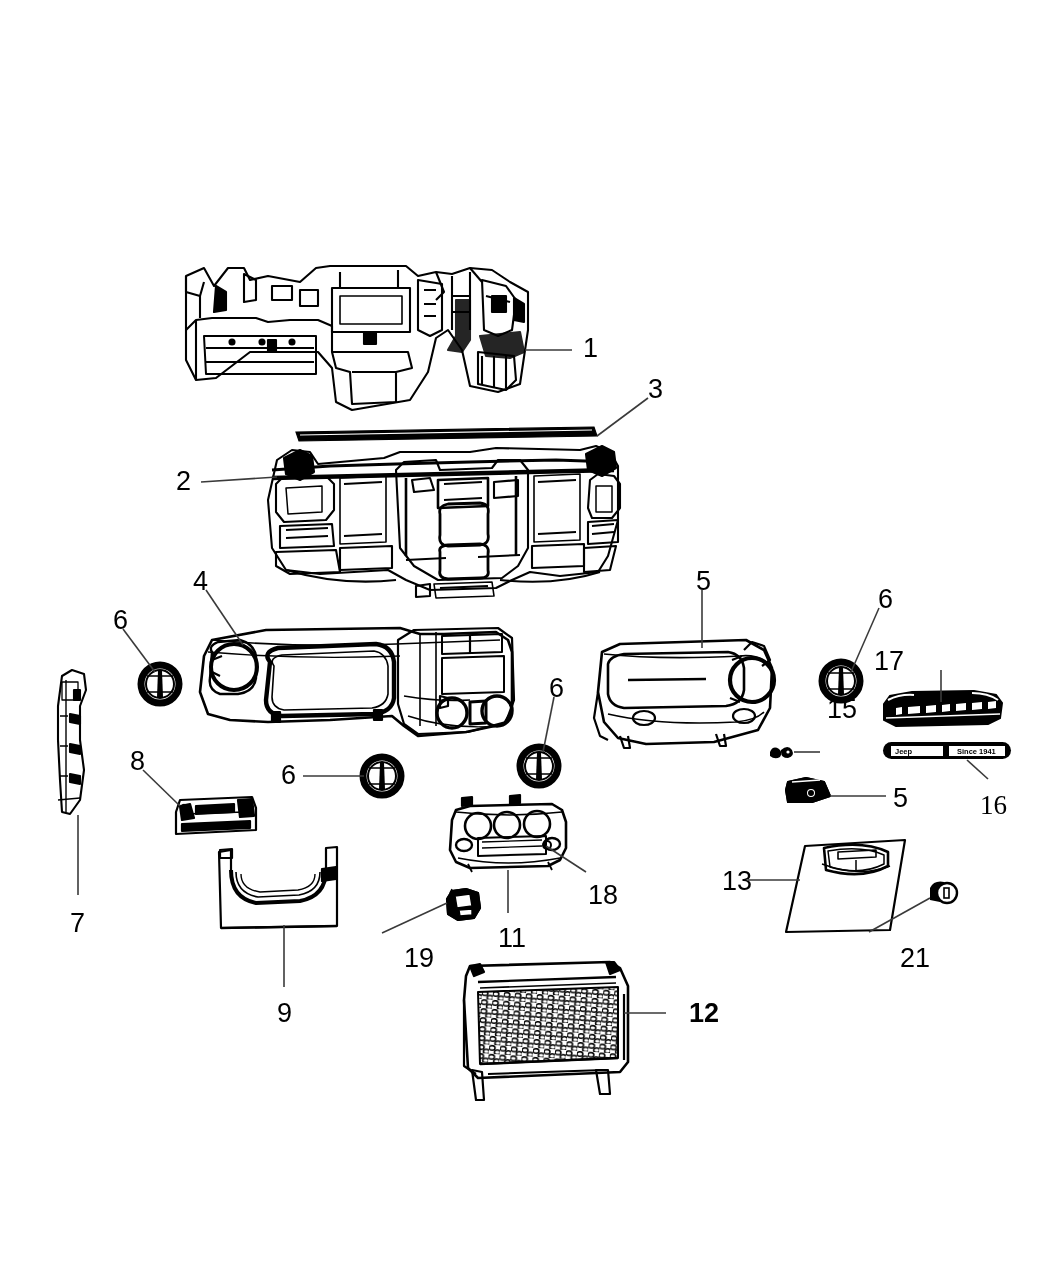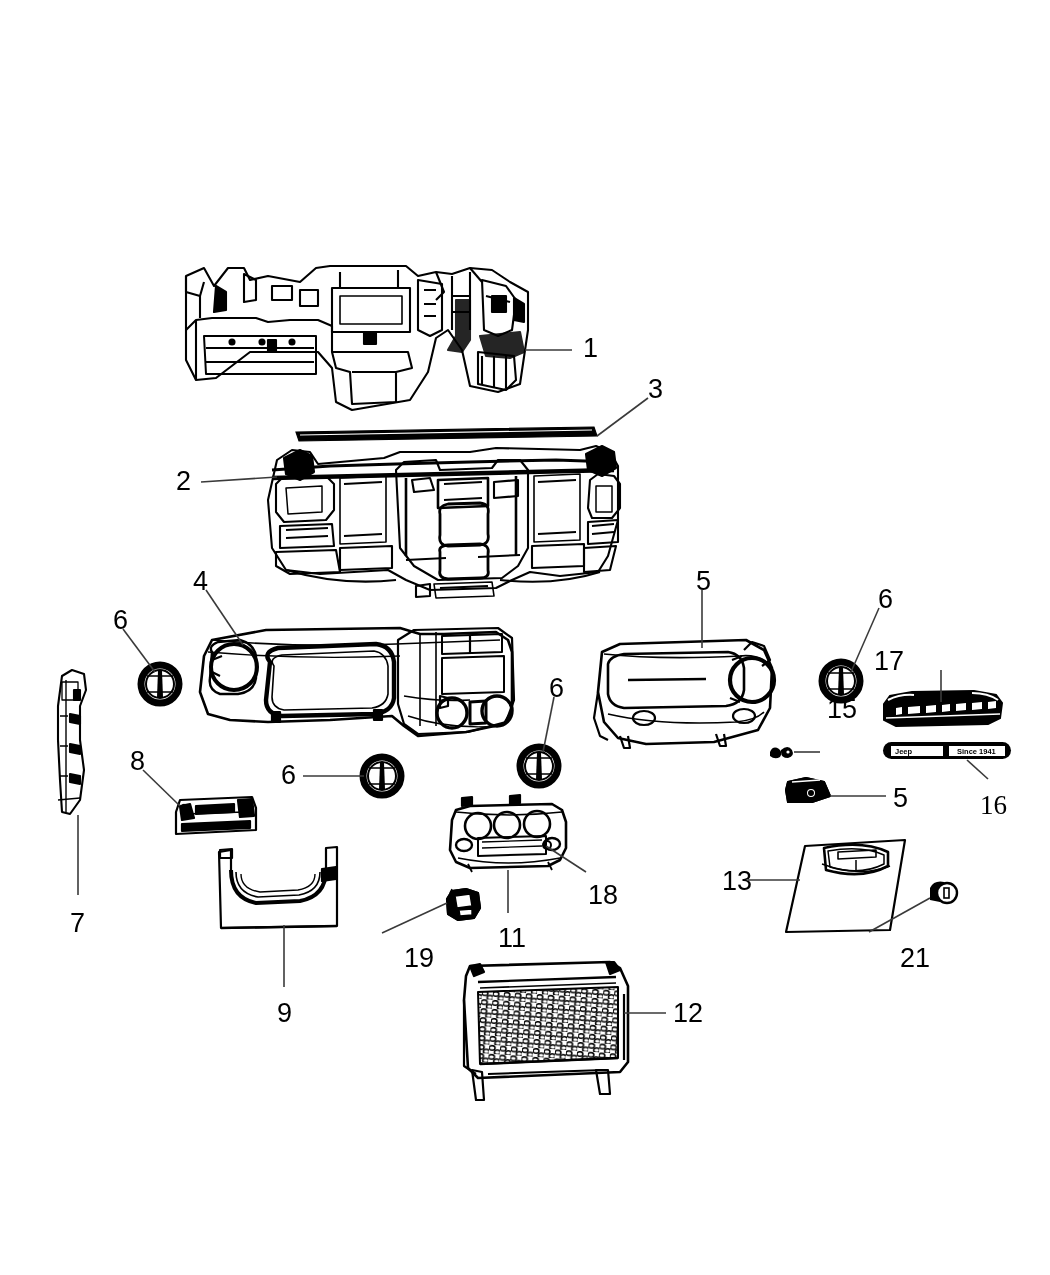--- a/index.html
+++ b/index.html
@@ -396,15 +396,15 @@
 <div class="callout" style="left:980px;top:792px;font-family:Liberation Serif, serif;">16</div>
 <div class="callout" style="left:281px;top:762px;">6</div>
 <div class="callout" style="left:893px;top:785px;">5</div>
 <div class="callout" style="left:588px;top:882px;">18</div>
 <div class="callout" style="left:722px;top:868px;text-align:right;">13</div>
 <div class="callout" style="left:70px;top:910px;">7</div>
 <div class="callout" style="left:498px;top:925px;">11</div>
 <div class="callout" style="left:900px;top:945px;">21</div>
 <div class="callout" style="left:372px;top:945px;margin-left:32px;">19</div>
 <div class="callout" style="left:277px;top:1000px;">9</div>
-<div class="callout" style="left:673px;top:1000px;">12</div>
+<div class="callout" style="left:689px;top:1000px;font-weight:bold;">12</div>
 
 </div>
 
 </body></html>

